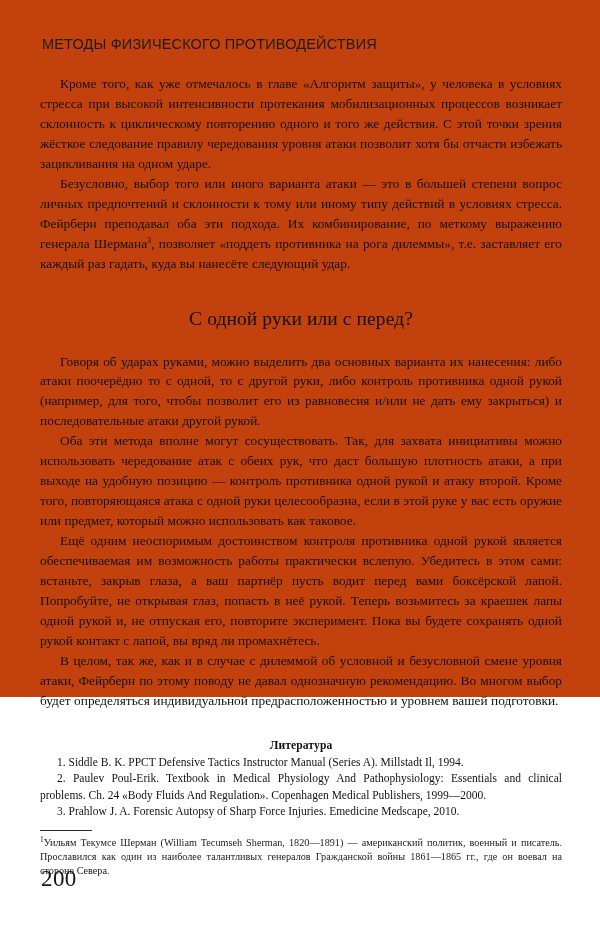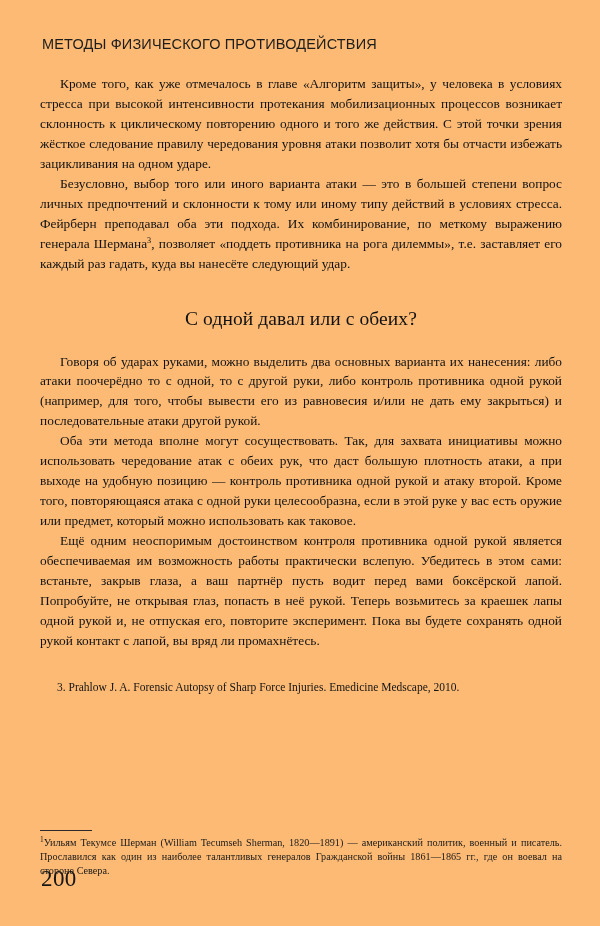--- a/index.html
+++ b/index.html
@@ -12,22 +12,22 @@
     height: 926px;
     position: relative;
     font-family: "Liberation Serif", "DejaVu Serif", serif;
     color: #111111;
     overflow: hidden;
   }
   .page {
     position: absolute;
     left: 0; top: 0;
     width: 600px;
-    height: 926px;
-    background: #fdba74;
+    height: 697px;
+    background: #c2410c;
   }
   .running-head {
     position: absolute;
     left: 42px;
     top: 36px;
     width: 520px;
     font-family: "Liberation Sans", "DejaVu Sans", sans-serif;
     font-size: 14.5px;
     letter-spacing: 0.15px;
     color: #1d1d1d;
@@ -126,32 +126,36 @@
 
   <div class="running-head">МЕТОДЫ ФИЗИЧЕСКОГО ПРОТИВОДЕЙСТВИЯ</div>
 
   <div class="content">
 
 
     <p class="body-par">Кроме того, как уже отмечалось в главе «Алгоритм защиты», у человека в условиях стресса при высокой интенсивности протекания мобилизационных процессов возникает склонность к циклическому повторению одного и того же действия. С этой точки зрения жёсткое следование правилу чередования уровня атаки позволит хотя бы отчасти избежать зацикливания на одном ударе.</p>
 
     <p class="body-par"><span>Безусловно, выбор того или иного варианта атаки — это в большей степени вопрос личных предпочтений и склонности к тому или иному типу действий в условиях стресса. Фейрберн преподавал оба эти подхода. Их комбинирование, по меткому выражению генерала Шермана</span><sup class="note-ref">3</sup><span>, позволяет «поддеть противника на рога дилеммы», т.е. заставляет его каждый раз гадать, куда вы нанесёте следующий удар.</span></p>
 
-    <h2 class="section-title">С одной давал или с обеих?</h2>
+    <h2 class="section-title">С одной руки или с перед?</h2>
 
-    <p class="body-par">Говоря об ударах руками, можно выделить два основных варианта их нанесения: либо атаки поочерёдно то с одной, то с другой руки, либо контроль противника одной рукой (например, для того, чтобы вывести его из равновесия и/или не дать ему закрыться) и последовательные атаки другой рукой.</p>
+    <p class="body-par">Говоря об ударах руками, можно выделить два основных варианта их нанесения: либо атаки поочерёдно то с одной, то с другой руки, либо контроль противника одной рукой (например, для того, чтобы позволит его из равновесия и/или не дать ему закрыться) и последовательные атаки другой рукой.</p>
 
     <p class="body-par">Оба эти метода вполне могут сосуществовать. Так, для захвата инициативы можно использовать чередование атак с обеих рук, что даст большую плотность атаки, а при выходе на удобную позицию — контроль противника одной рукой и атаку второй. Кроме того, повторяющаяся атака с одной руки целесообразна, если в этой руке у вас есть оружие или предмет, который можно использовать как таковое.</p>
 
     <p class="body-par">Ещё одним неоспоримым достоинством контроля противника одной рукой является обеспечиваемая им возможность работы практически вслепую. Убедитесь в этом сами: встаньте, закрыв глаза, а ваш партнёр пусть водит перед вами боксёрской лапой. Попробуйте, не открывая глаз, попасть в неё рукой. Теперь возьмитесь за краешек лапы одной рукой и, не отпуская его, повторите эксперимент. Пока вы будете сохранять одной рукой контакт с лапой, вы вряд ли промахнётесь.</p>
 
 
+    <p class="body-par">В целом, так же, как и в случае с дилеммой об условной и безусловной смене уровня атаки, Фейрберн по этому поводу не давал однозначную рекомендацию. Во многом выбор будет определяться индивидуальной предрасположенностью и уровнем вашей подготовки.</p>
 
     <div class="refs-block">
+      <h3 class="refs-title">Литература</h3>
 
+      <p class="ref-item">1. Siddle B. K. PPCT Defensive Tactics Instructor Manual (Series A). Millstadt Il, 1994.</p>
+      <p class="ref-item">2. Paulev Poul-Erik. Textbook in Medical Physiology And Pathophysiology: Essentials and clinical problems. Ch. 24 «Body Fluids And Regulation». Copenhagen Medical Publishers, 1999—2000.</p>
       <p class="ref-item">3. Prahlow J. A. Forensic Autopsy of Sharp Force Injuries. Emedicine Medscape, 2010.</p>
 
     </div>
 
   </div>
 
   <div class="footnote-zone">
     <div class="footnote-rule"></div>
     <p class="footnote-text"><span class="fn-marker">1</span><span>Уильям Текумсе Шерман (William Tecumseh Sherman, 1820—1891) — американский политик, военный и писатель. Прославился как один из наиболее талантливых генералов Гражданской войны 1861—1865 гг., где он воевал на стороне Севера.</span></p>
   </div>

